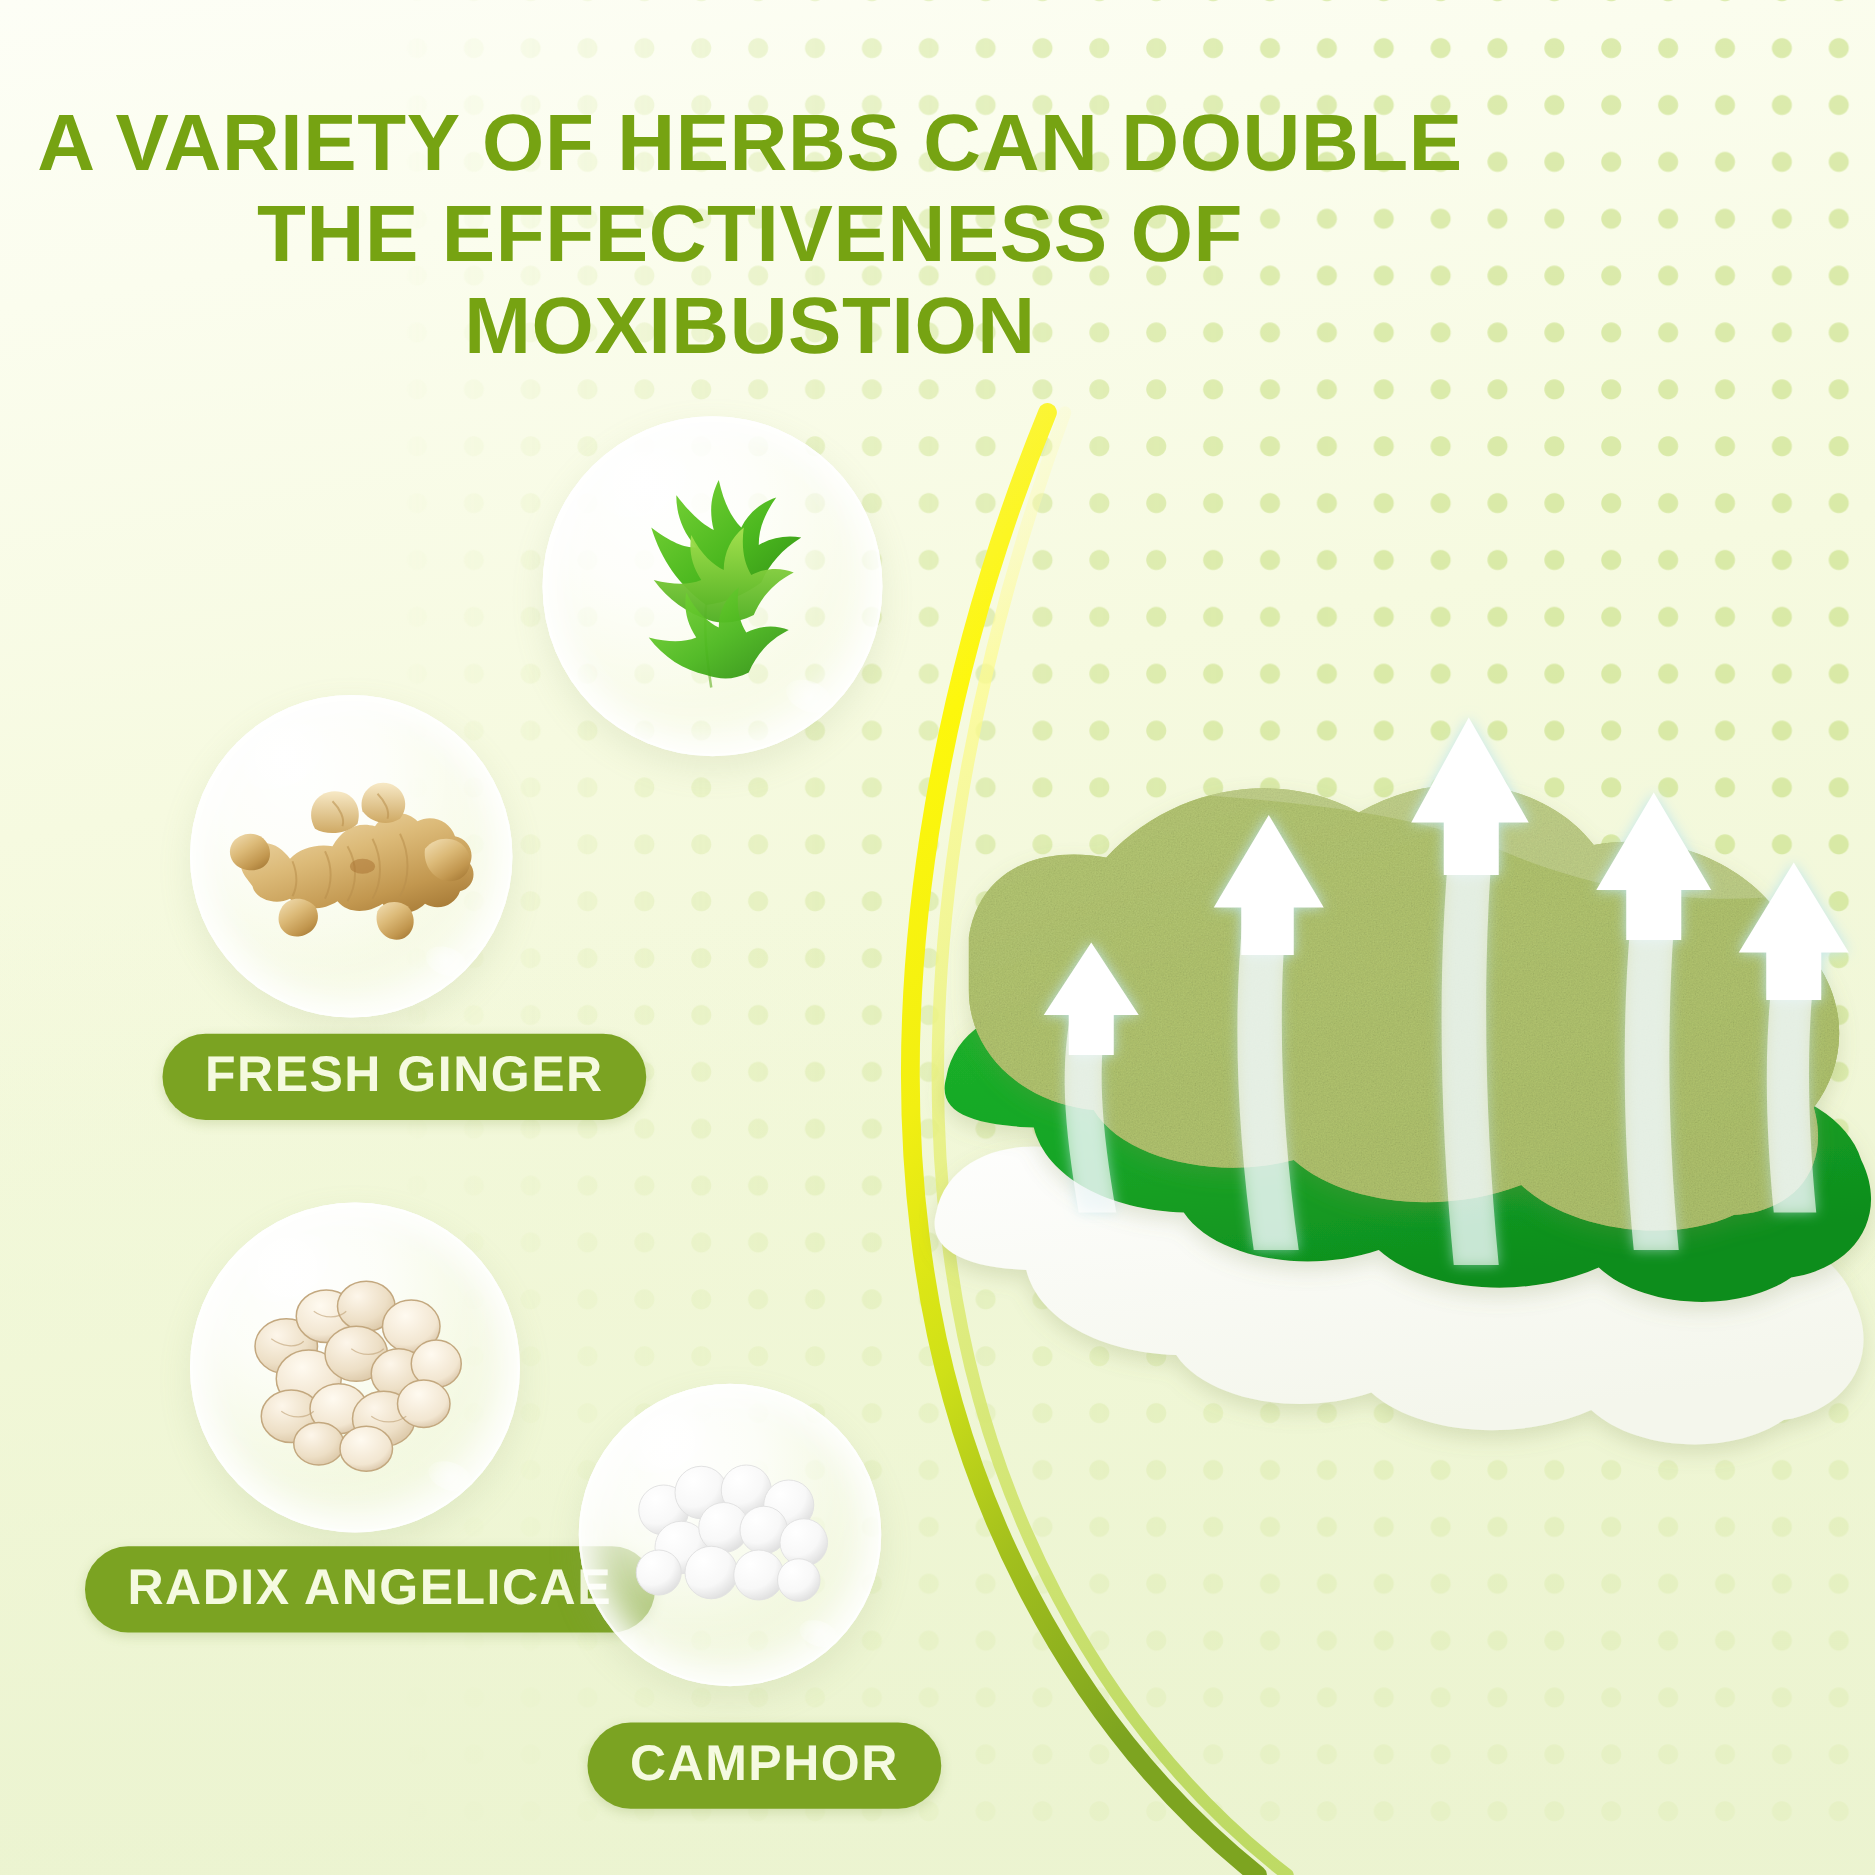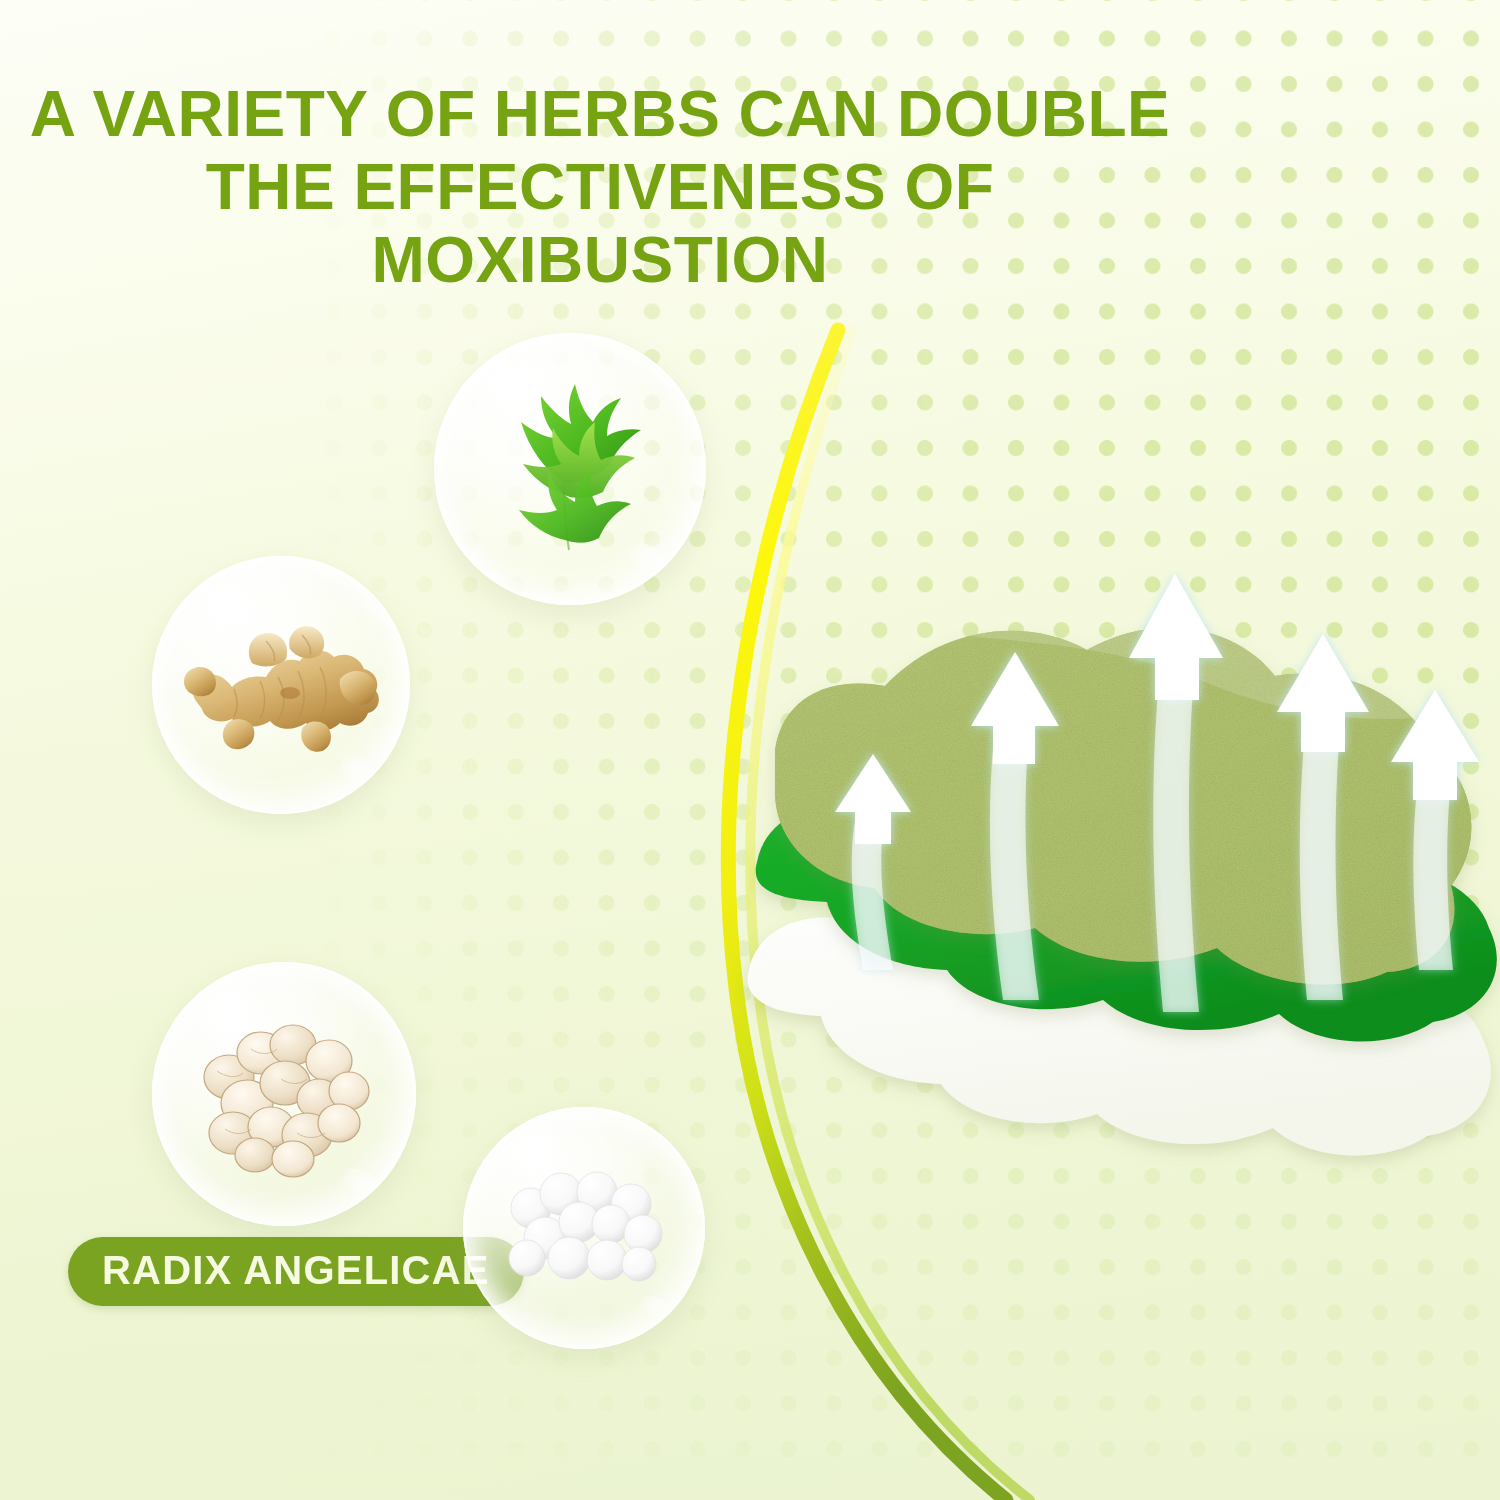--- a/index.html
+++ b/index.html
@@ -217,20 +217,21 @@
           <path d="M92 36 C 98 42 102 50 100 56"></path>
           <path d="M128 30 C 134 36 138 44 136 50"></path>
         </g>
         <ellipse cx="116" cy="88" rx="10" ry="6" fill="#a8702f" opacity=".5"></ellipse>
       </svg>
     </div>
     <div class="gloss-a" style="left:40px; top:26px; width:70px; height:46px; transform:rotate(-30deg);"></div>
     <div class="gloss-b" style="right:36px; bottom:34px; width:34px; height:22px; transform:rotate(20deg); opacity:.7;"></div>
   </div>
 
+  <div class="pill" style="left:130px; top:827px;">FRESH GINGER</div>
 
   <div class="bubble" style="left:152px; top:962px; width:264px; height:264px;">
     <div class="bubble-content">
       <svg width="190" height="170" viewBox="0 0 190 170">
         <defs>
           <radialGradient id="sl1" cx="0.35" cy="0.3" r="0.85">
             <stop offset="0%" stop-color="#fdf6ea"></stop>
               <stop offset="60%" stop-color="#eddfc6"></stop>
               <stop offset="100%" stop-color="#d5bf9c"></stop>
           </radialGradient>
@@ -294,20 +295,21 @@
           <circle cx="70" cy="92" r="21"></circle>
           <circle cx="108" cy="94" r="20"></circle>
           <circle cx="140" cy="98" r="17"></circle>
         </g>
       </svg>
     </div>
     <div class="gloss-a" style="left:38px; top:24px; width:66px; height:44px; transform:rotate(-30deg);"></div>
     <div class="gloss-b" style="right:34px; bottom:32px; width:32px; height:20px; transform:rotate(20deg); opacity:.7;"></div>
   </div>
 
+  <div class="pill" style="left:470px; top:1378px;">CAMPHOR</div>
 
   <svg class="patch" viewBox="0 0 790 680">
     <defs>
       <linearGradient id="topLayerGrad" x1="0.1" y1="0" x2="0.7" y2="1">
         <stop offset="0%" stop-color="#c0cf84"></stop>
         <stop offset="35%" stop-color="#aabd62"></stop>
         <stop offset="75%" stop-color="#9cb154"></stop>
         <stop offset="100%" stop-color="#8fa649"></stop>
       </linearGradient>
       <linearGradient id="midLayerGrad" x1="0" y1="0" x2="0.4" y2="1">

